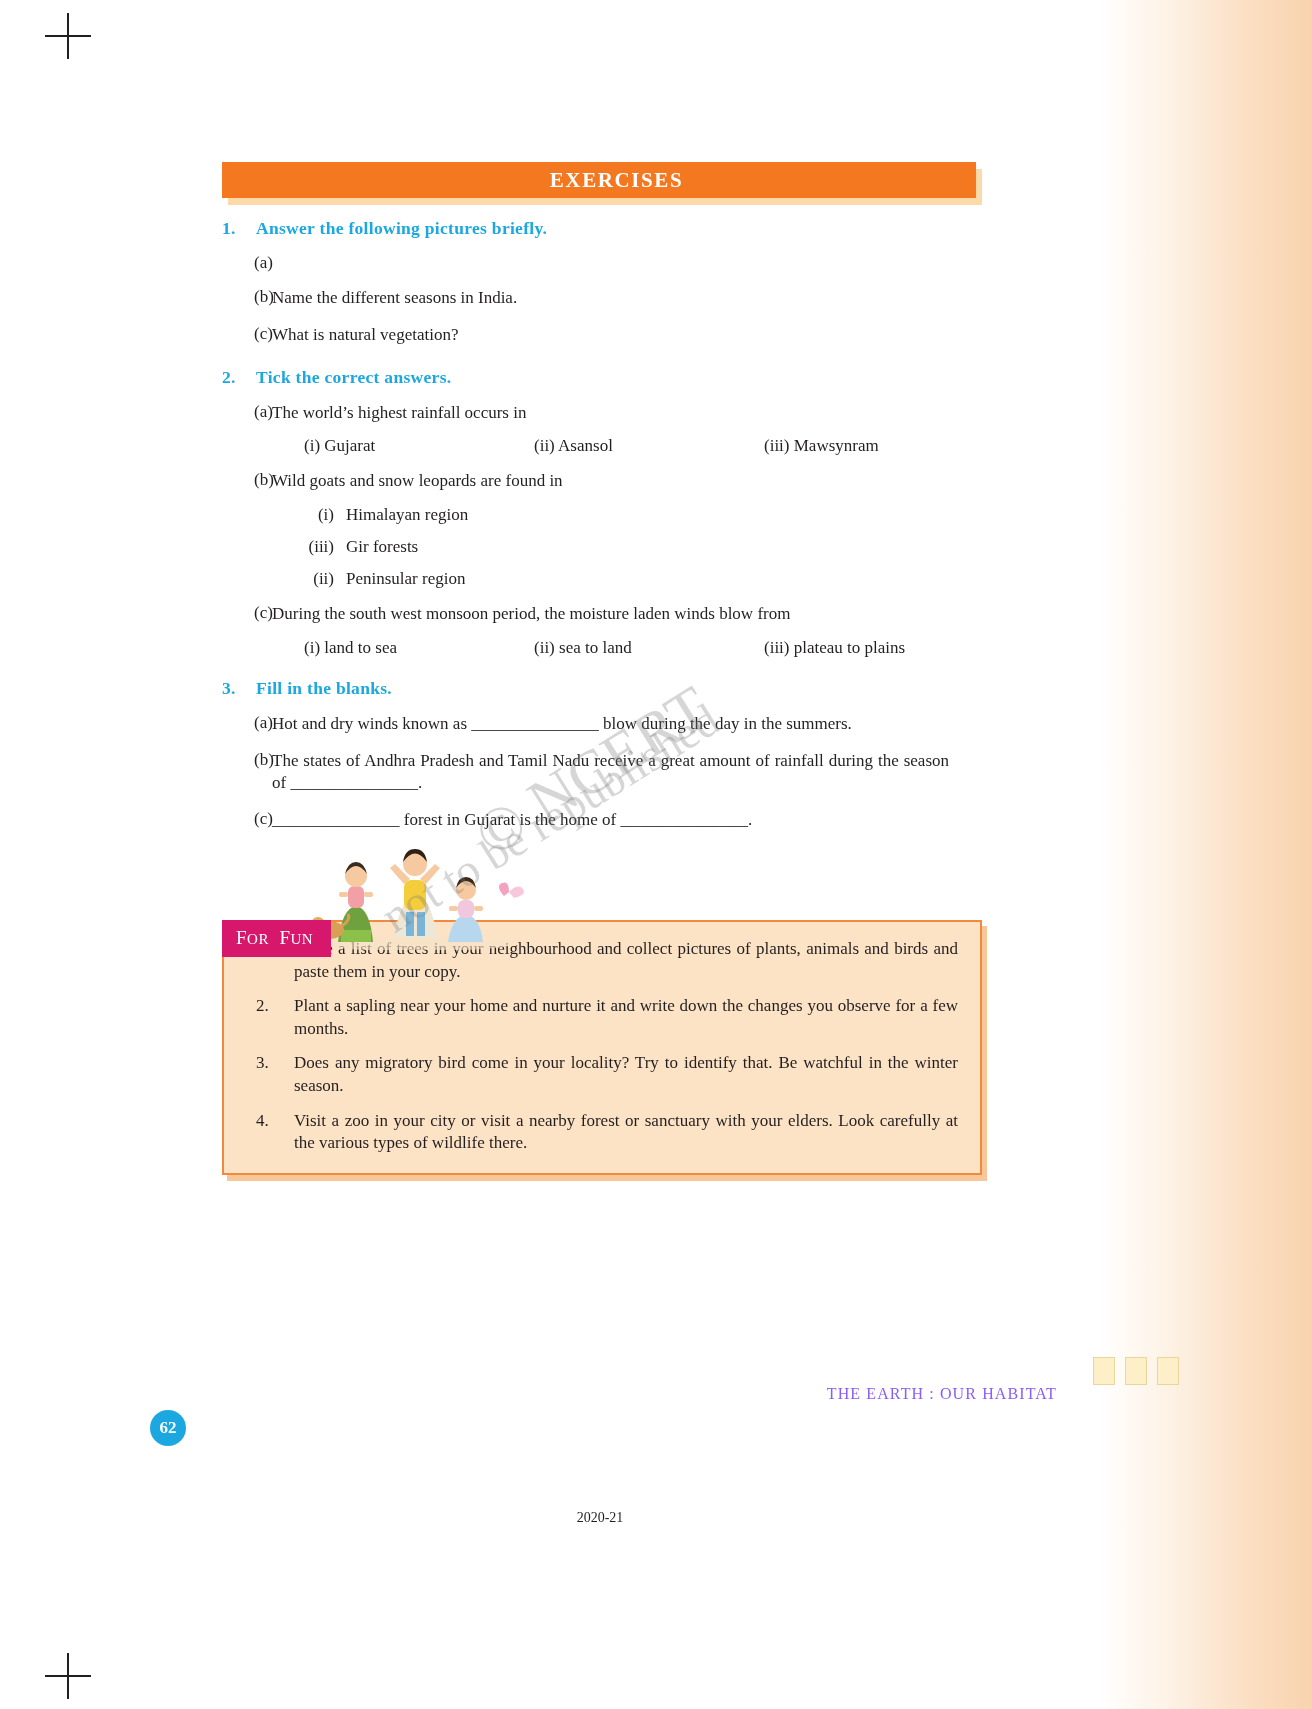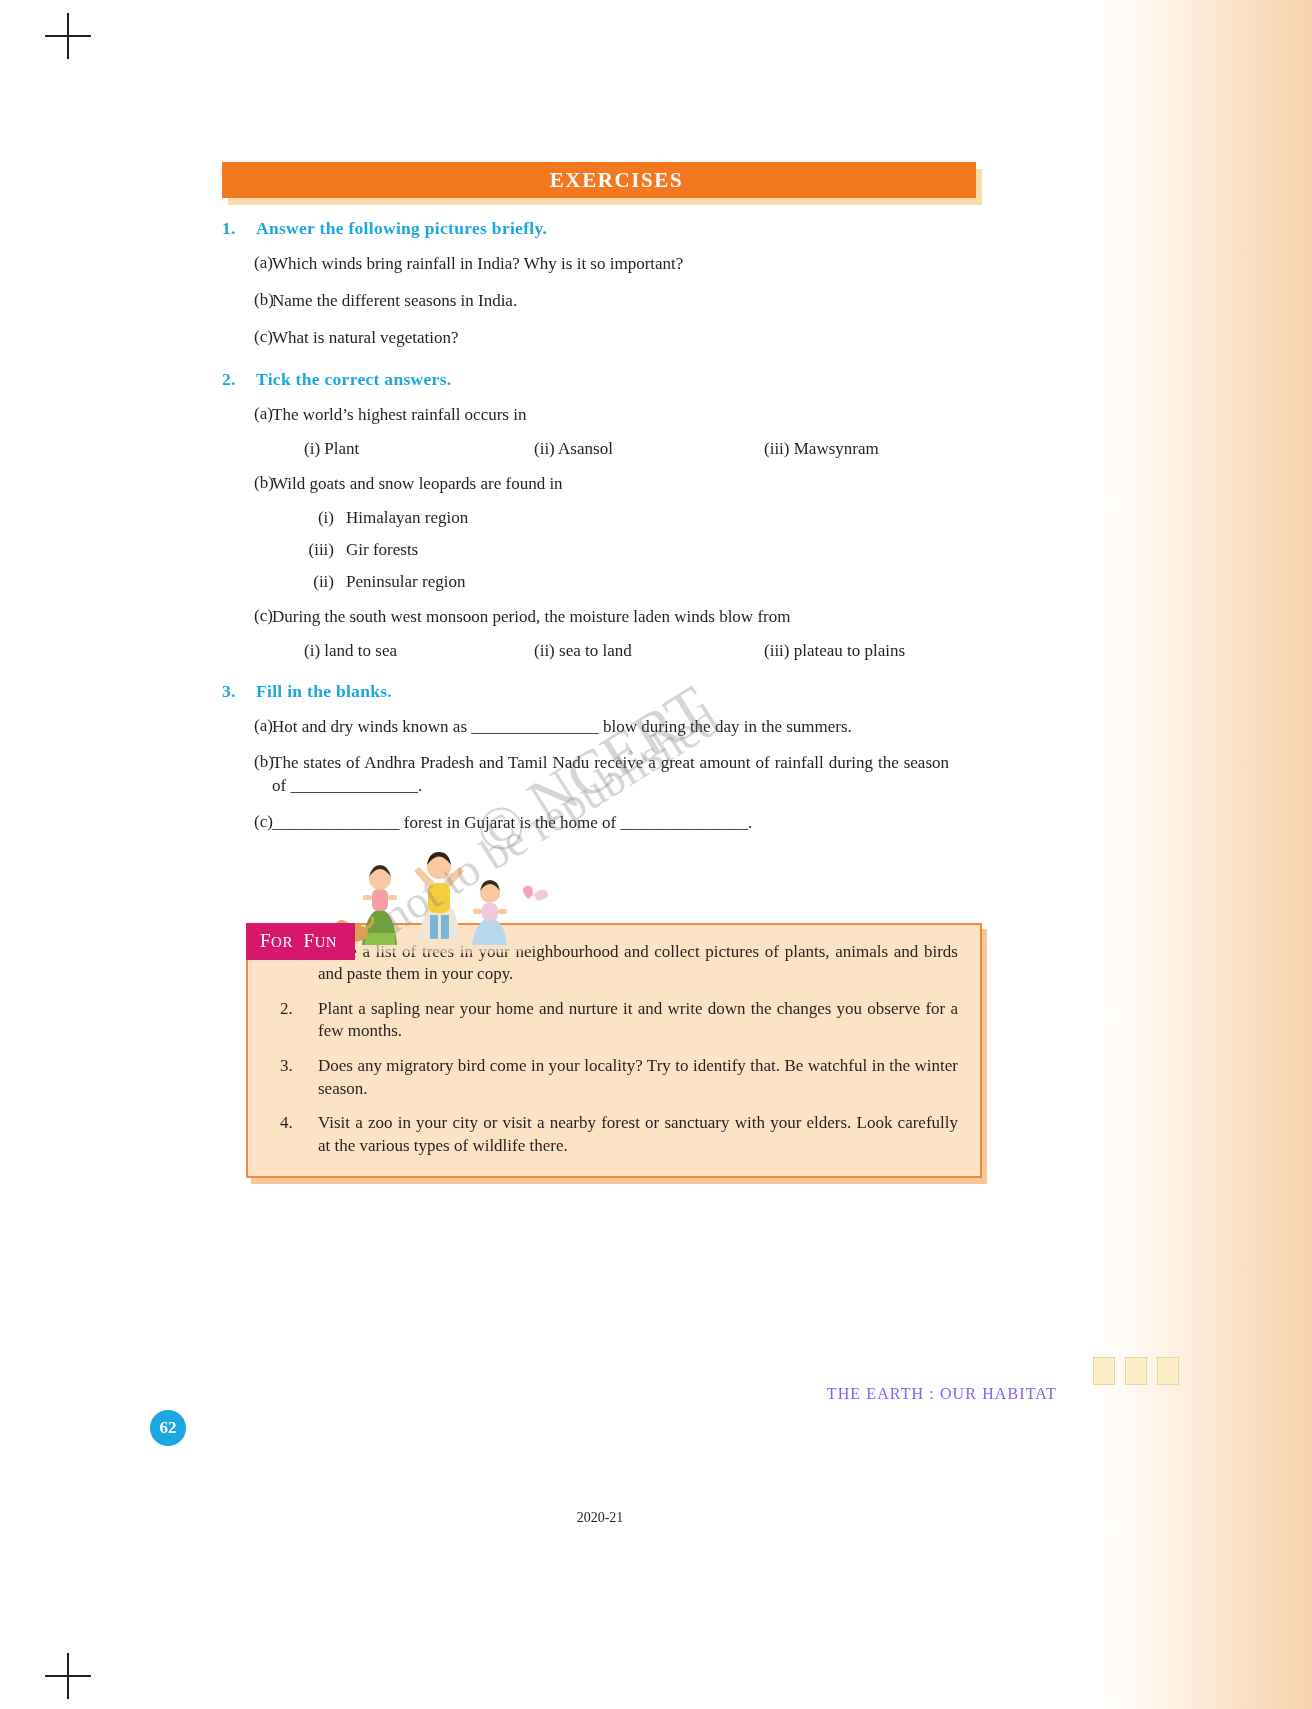--- a/index.html
+++ b/index.html
@@ -67,21 +67,21 @@
   .opts { display:flex; margin-top:12px; padding-left:82px; font-size:17px; color:#231f20; }
   .opts .o { width:230px; }
   .opts .o:last-child { width:auto;text-align:center; }
 
   .opt-line { padding-left:82px; margin-top:12px; font-size:17px; color:#231f20; display:flex; }
   .opt-line .rn { width:42px; flex:none; text-align:right; padding-right:12px; }
 
   .justify { text-align:justify; text-justify:inter-word; }
 
   
-  .forfun-wrap { position:relative; margin-top:88px;margin-left:24px; }
+  .forfun-wrap { position:relative; margin-top:88px; }
   .ff-tab {
     position:absolute; left:0; top:0;
     background:#d6176b;
     color:#ffffff;
     padding:7px 18px 8px 14px;
     font-size:19px;
     font-family:"Liberation Serif", serif;
     letter-spacing:0.5px;
     z-index:3;
   }
@@ -153,42 +153,41 @@
     <div class="ex-shadow"></div>
     <div class="ex-banner">EXERCISES</div>
   </div>
 
   <div class="q-row">
     <div class="qn-label qnum">1.</div>
     <div class="qn-text qnum">Answer the following pictures briefly.</div>
   </div>
   <div class="sub-row">
     <div class="lbl">(a)</div>
-    <div class="body">Which winds bring rainfall in India? Why is it so important?</div>
   </div>
   <div class="sub-row">
     <div class="lbl">(b)</div>
     <div class="body">Name the different seasons in India.</div>
   </div>
   <div class="sub-row">
     <div class="lbl">(c)</div>
     <div class="body">What is natural vegetation?</div>
   </div>
 
   <div class="q-row">
     <div class="qn-label qnum">2.</div>
     <div class="qn-text qnum">Tick the correct answers.</div>
   </div>
 
   <div class="sub-row">
     <div class="lbl">(a)</div>
     <div class="body">The world’s highest rainfall occurs in</div>
   </div>
   <div class="opts">
-    <div class="o">(i) Plant</div>
+    <div class="o">(i) Gujarat</div>
     <div class="o">(ii) Asansol</div>
     <div class="o">(iii) Mawsynram</div>
   </div>
 
   <div class="sub-row">
     <div class="lbl">(b)</div>
     <div class="body">Wild goats and snow leopards are found in</div>
   </div>
   <div class="opt-line">
     <div class="rn">(i)</div>

